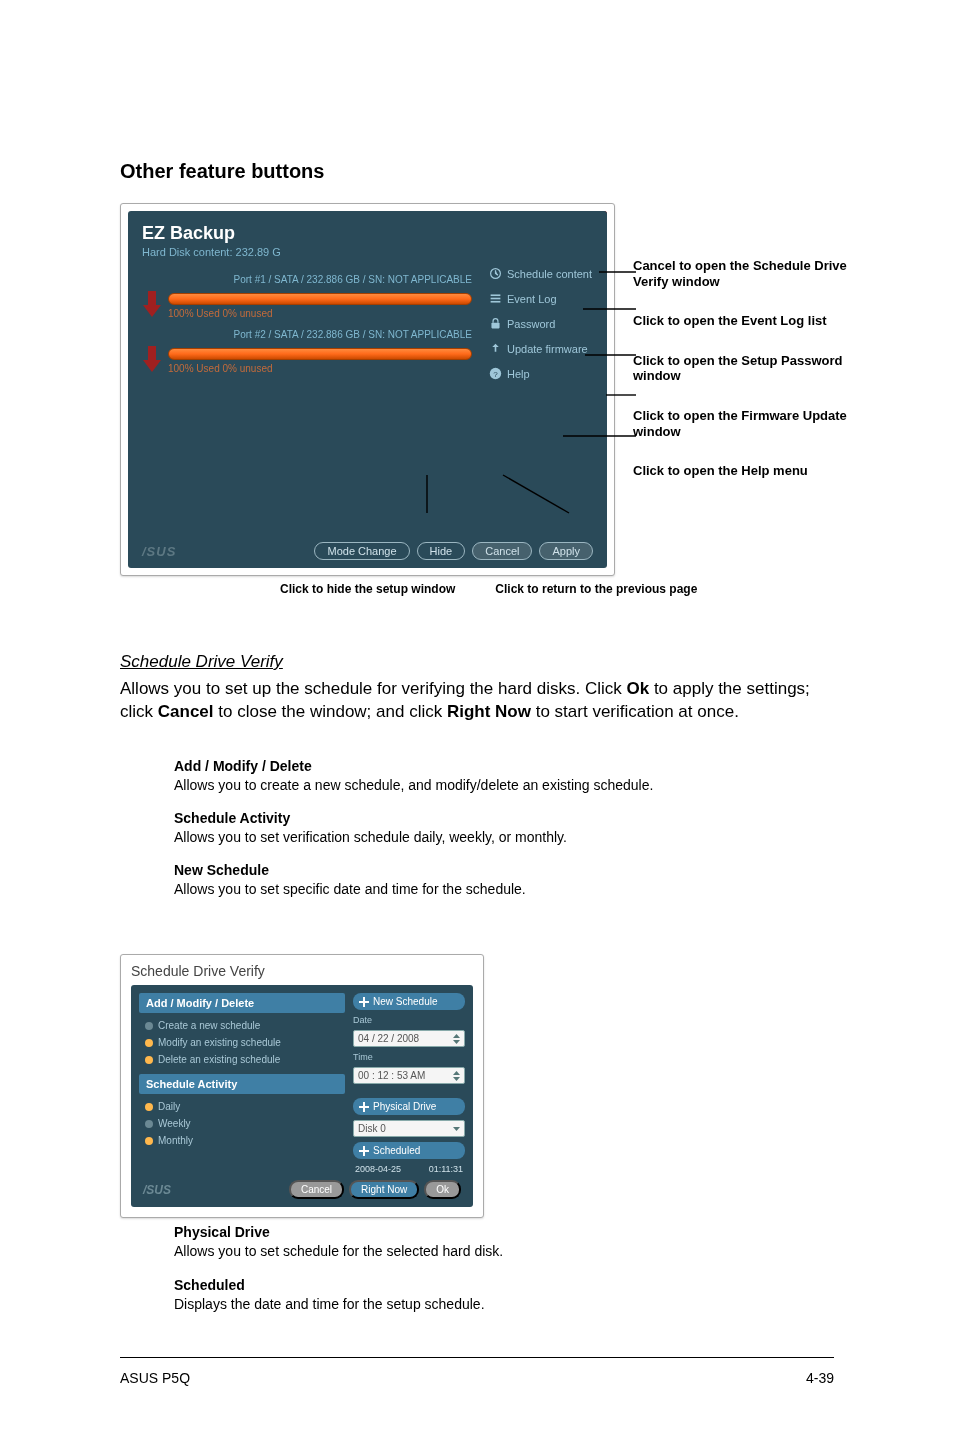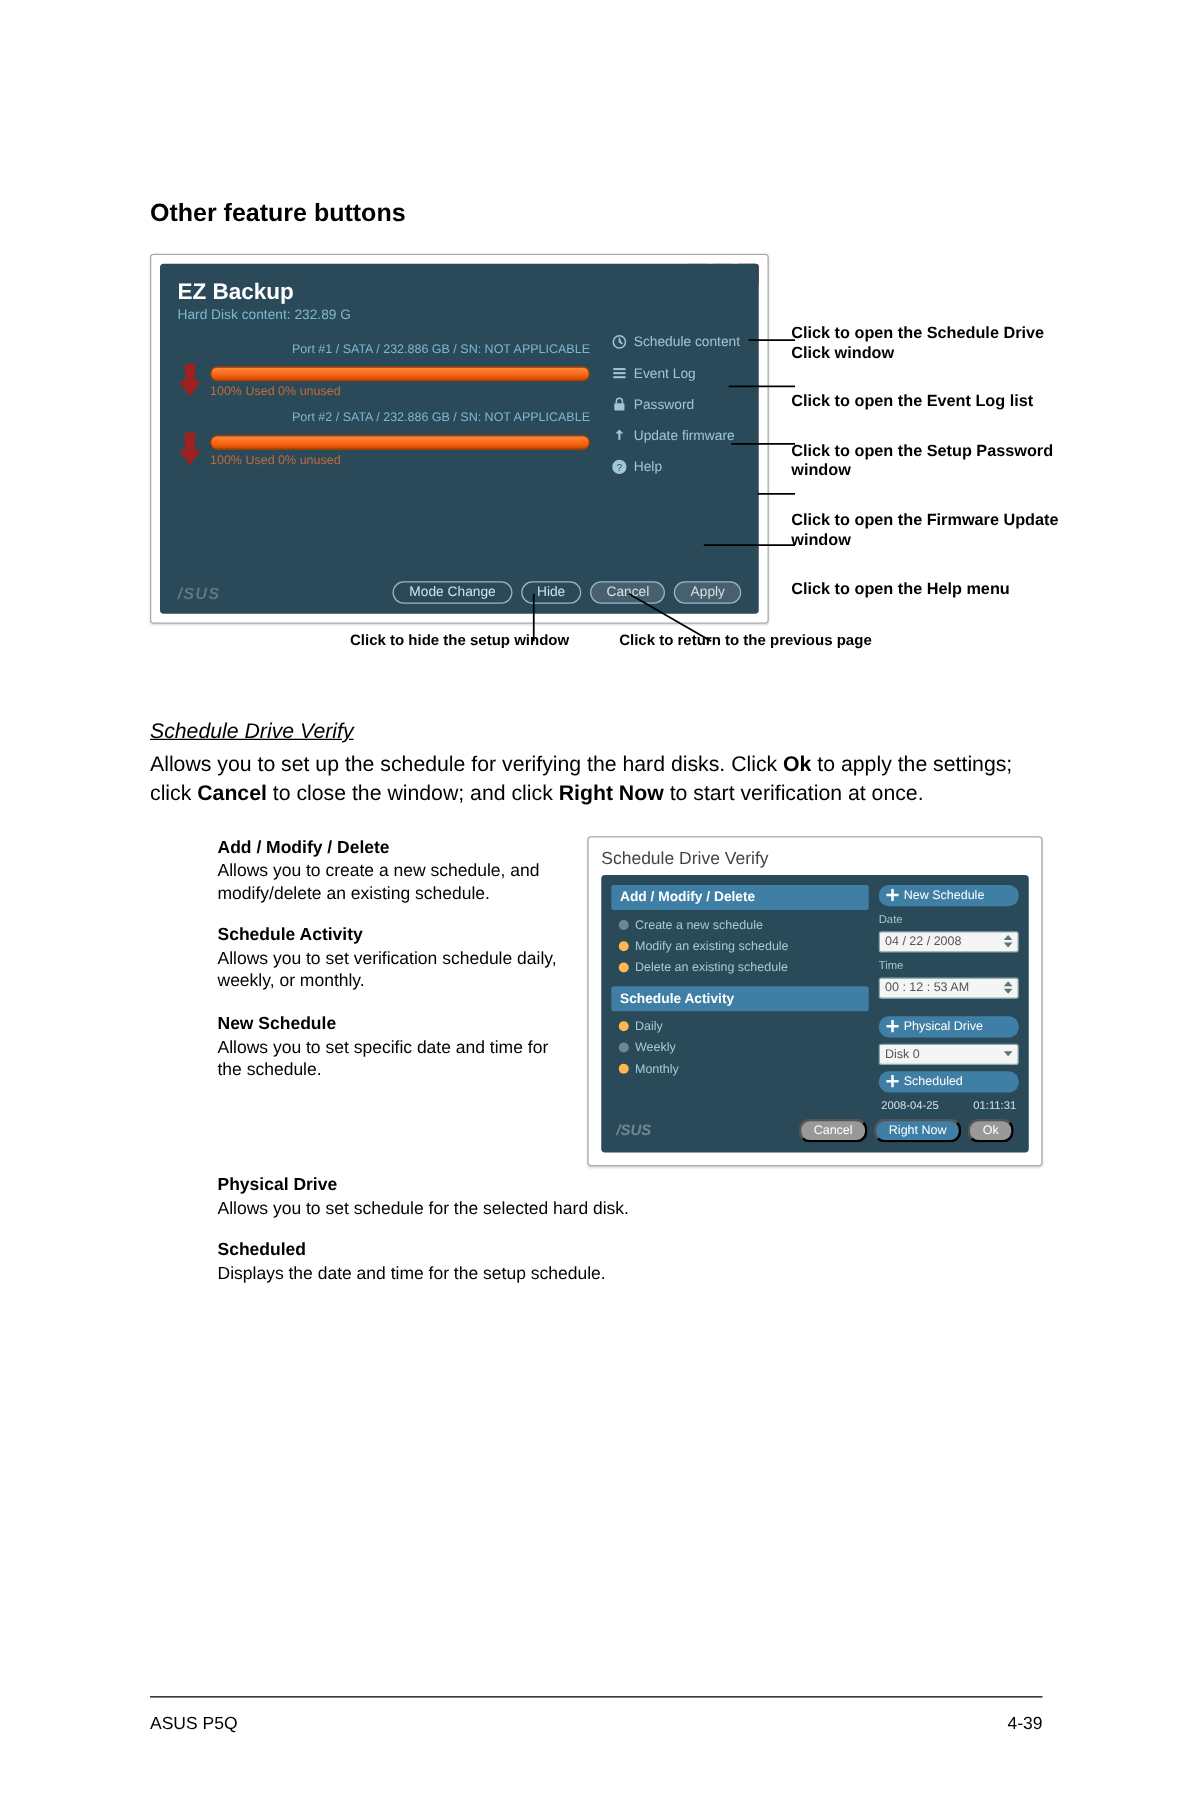--- a/index.html
+++ b/index.html
@@ -33,21 +33,21 @@
     .wbi { flex:1; border:1px solid #888; border-radius:2px; font-size:10px; line-height:16px; text-align:center; }
     .wbi.close { background:#c35252; color:#fff; border-color:#a13c3c; }
     .wbi.min, .wbi.max { background:#e6e6e6; }
 
     .ez-inner {
       background: #2a4a59;
       border-radius: 3px;
       color: #cfe1e9;
       padding: 12px 14px 12px 14px;
       position: relative;
-      height: 280px;
+      height: 357px;
     }
     .ez-title { color:#fff; font-size:18px; font-weight:bold; }
     .ez-sub { color:#7fb7cf; font-size:11px; margin-top:2px; }
     .ez-sidebar {
       position:absolute; right:8px; top:56px; width:110px;
       display:flex; flex-direction:column; gap:12px;
     }
     .ez-side-item { display:flex; align-items:center; gap:5px; color:#9fc7d9; font-size:11px; white-space:nowrap; }
     .ez-side-item .ico { width:13px; height:13px; fill:#9fc7d9; flex-shrink:0; }
 
@@ -72,21 +72,21 @@
     .callouts-col { display:flex; flex-direction:column; gap:24px; font-size:13px; font-weight:bold; margin-top:55px; }
     .co { width:230px; line-height:1.2; }
 
     .under-captions { display:flex; gap:40px; margin-top:6px; margin-left:160px; font-size:12px; font-weight:bold; }
 
     .body-section { margin-top:56px; }
     .ital-head { font-style:italic; text-decoration:underline; font-size:17px; margin-bottom:6px; }
     .para { font-size:17px; line-height:1.35; }
     .para .b { font-weight:bold; }
 
-    .two-col { display:flex; gap:11px; margin-top:22px; align-items:flex-start; }
+    .two-col { display:flex; gap:40px; margin-top:34px; align-items:flex-start;flex-direction:column; }
     .left-col { flex:1; padding-left:54px; }
     .defblock { margin-bottom:16px; }
     .defblock h4 { font-size:14px; font-weight:bold; margin-bottom:2px; }
     .defblock p { font-size:14px; line-height:1.3; }
     .rest { margin-top:6px; padding-left:54px; }
     .rest .defblock p { max-width:560px; }
 
     
     .sdv-outer {
       width: 364px; background:#fff; border:1px solid #aaa; border-radius:3px; padding:8px 10px 10px 10px;
@@ -214,21 +214,21 @@
       <line x1="463" y1="106" x2="516" y2="106" stroke="#000" stroke-width="1.4"></line>
       <line x1="465" y1="152" x2="516" y2="152" stroke="#000" stroke-width="1.4"></line>
       <line x1="486" y1="192" x2="516" y2="192" stroke="#000" stroke-width="1.4"></line>
       <line x1="443" y1="233" x2="516" y2="233" stroke="#000" stroke-width="1.4"></line>
       <line x1="307" y1="272" x2="307" y2="310" stroke="#000" stroke-width="1.4"></line>
       <line x1="383" y1="272" x2="449" y2="310" stroke="#000" stroke-width="1.4"></line>
     </svg>
   </div>
 
   <div class="callouts-col">
-    <div class="co">Click to open the Schedule Drive Click window</div>
+    <div class="co">Cancel to open the Schedule Drive Verify window</div>
     <div class="co">Click to open the Event Log list</div>
     <div class="co">Click to open the Setup Password window</div>
     <div class="co">Click to open the Firmware Update window</div>
     <div class="co">Click to open the Help menu</div>
   </div>
 </div>
 
 <div class="under-captions">
   <span>Click to hide the setup window</span>
   <span>Click to return to the previous page</span>

